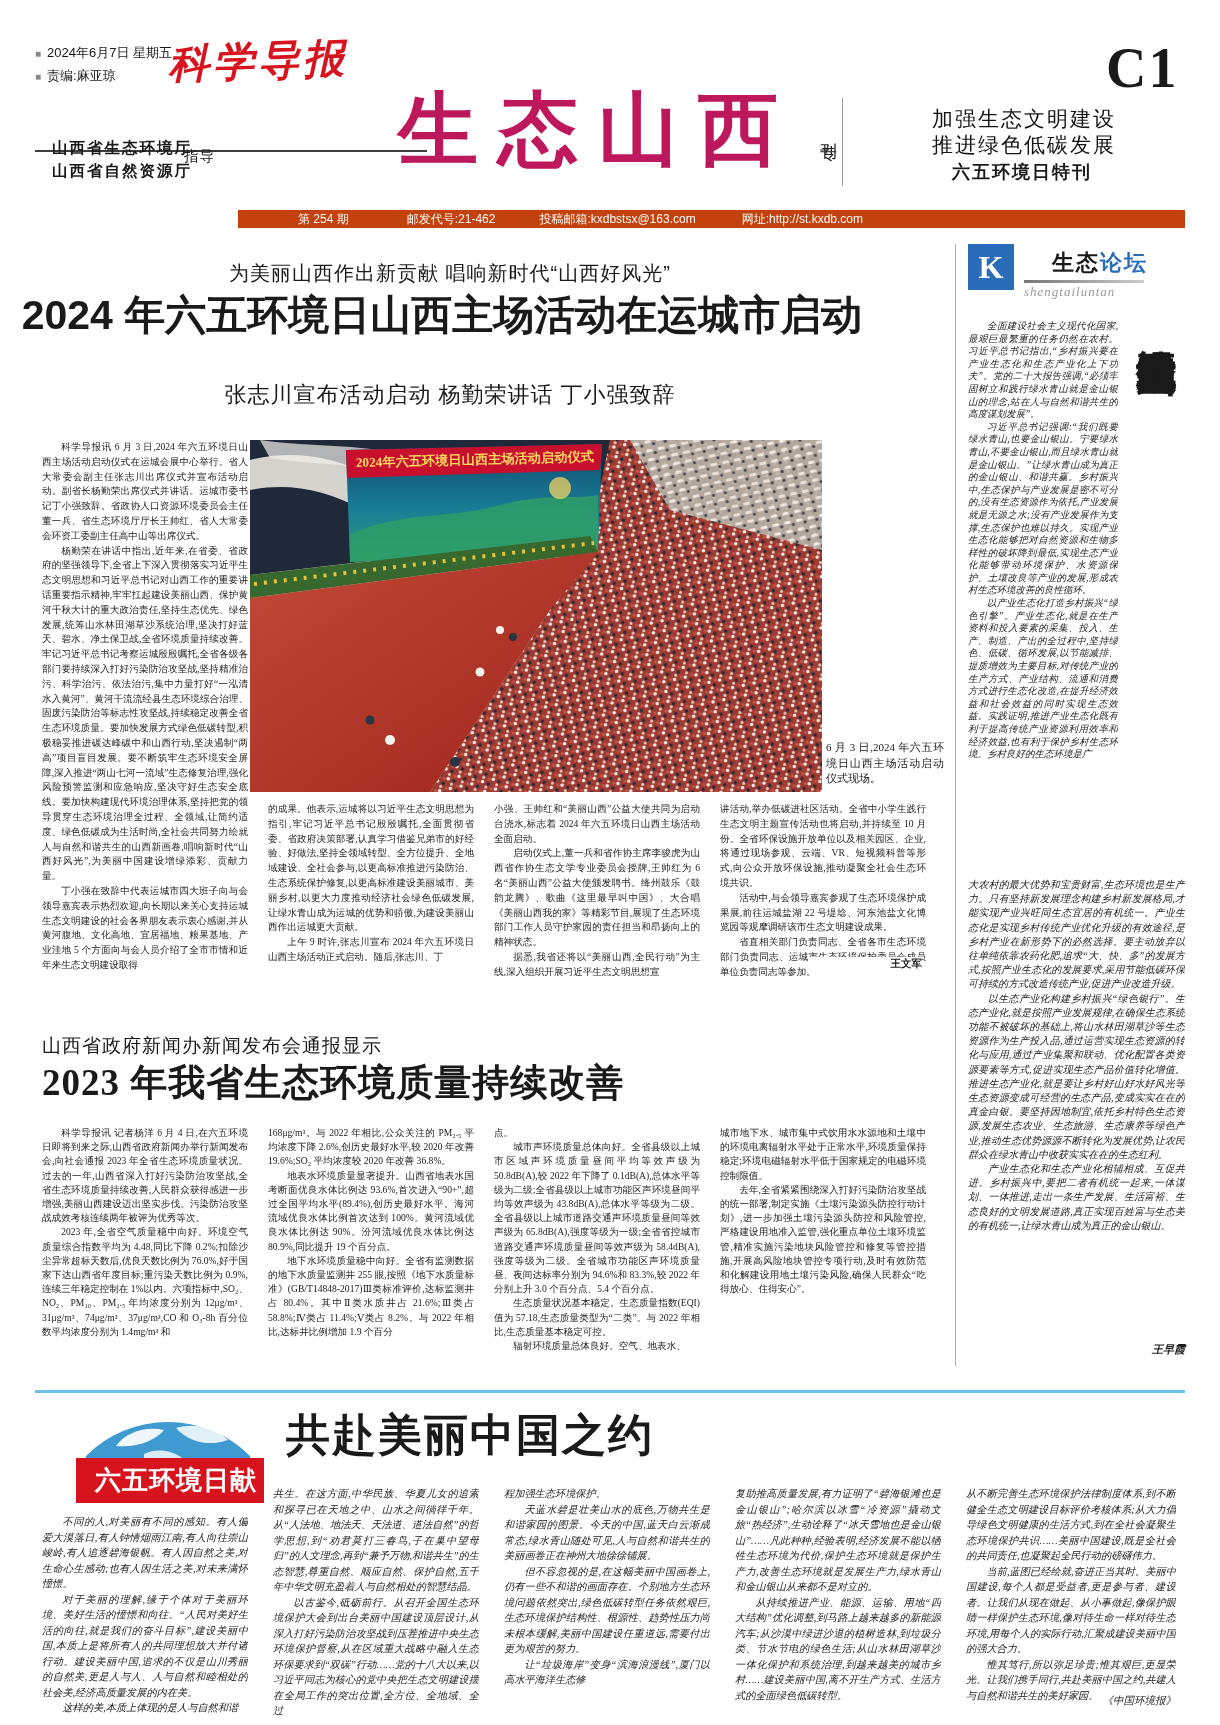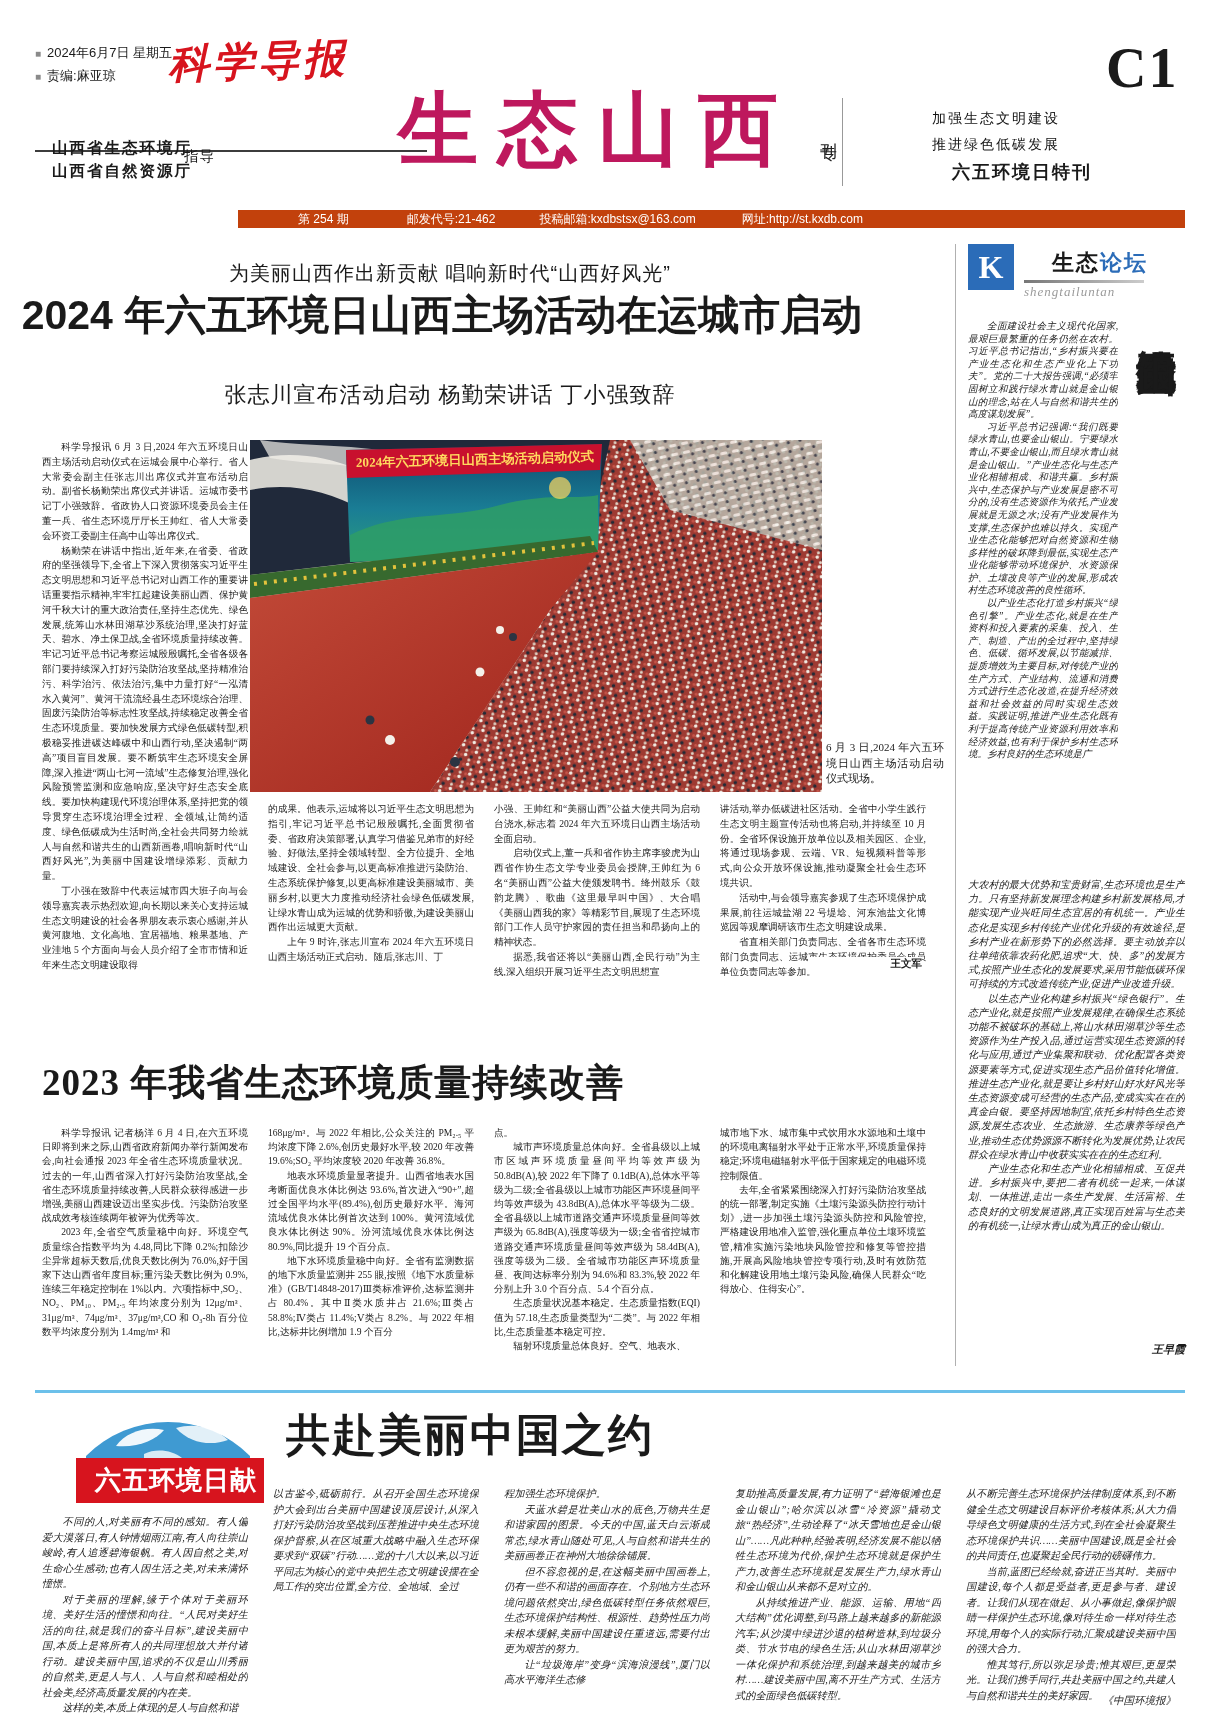--- a/index.html
+++ b/index.html
@@ -21,21 +21,21 @@
   .date-block .bullet{color:#8a8a8a;font-size:10px;margin-right:6px;}
   .date-rule{left:35px;top:150px;width:392px;height:2px;background:#3c3c3c;}
   .masthead{left:168px;top:34px;font-size:41px;font-weight:bold;font-style:italic;
             color:#d7141e;letter-spacing:4px;transform:rotate(-2deg);}
   .guidance{left:52px;top:136px;font-size:15.5px;font-weight:bold;line-height:23px;letter-spacing:2px;}
   .guidance-suffix{left:184px;top:147px;font-size:14.5px;letter-spacing:1px;}
   .main-title{left:398px;top:84px;font-size:80px;font-weight:bold;color:#be185d;letter-spacing:20px;line-height:92px;}
   .title-suffix{left:816px;top:130px;font-size:17px;line-height:24px;writing-mode:vertical-rl;text-orientation:upright;color:#222;}
   .hdr-vline{left:842px;top:98px;width:1px;height:88px;background:#999;}
   .page-code{left:1106px;top:36px;font-size:56px;font-weight:bold;letter-spacing:2px;}
-  .slogans{left:932px;top:106px;font-size:14px;line-height:26px;letter-spacing:2px;color:#141414;}
+  .slogans{left:932px;top:106px;font-size:21px;line-height:26px;letter-spacing:2px;color:#141414;}
   .special-issue{left:952px;top:160px;font-size:18px;font-weight:bold;letter-spacing:2px;}
   .info-bar{left:238px;top:210px;width:947px;height:18px;background:#c2410c;color:#ffffff;
             font-size:12px;line-height:18px;display:flex;}
   .info-bar span{white-space:nowrap;}
   .ib-issue{margin-left:60px;} .ib-postal{margin-left:58px;} .ib-email{margin-left:44px;} .ib-web{margin-left:46px;}
 
   
   .kicker1{left:35px;top:260px;width:830px;font-size:20px;letter-spacing:1px;}
   .headline1{left:12px;top:288px;width:860px;font-size:41px;font-weight:bold;letter-spacing:0px;}
   .subhead1{left:35px;top:380px;width:830px;font-size:22px;letter-spacing:1px;}
@@ -196,31 +196,32 @@
   <div class="abs a1byline">王文军</div>
 
   <div class="abs vdivider"></div>
   <div class="abs logo-square">K</div>
   <div class="abs logo-name"><span>生态</span><span class="blue">论坛</span></div>
   <div class="abs logo-underline"></div>
   <div class="abs logo-pinyin">shengtailuntan</div>
 
   <div class="abs forum-narrow col kai">
       <p>全面建设社会主义现代化国家,最艰巨最繁重的任务仍然在农村。习近平总书记指出,“乡村振兴要在产业生态化和生态产业化上下功夫”。党的二十大报告强调,“必须牢固树立和践行绿水青山就是金山银山的理念,站在人与自然和谐共生的高度谋划发展”。</p>
-      <p>习近平总书记强调:“我们既要绿水青山,也要金山银山。宁要绿水青山,不要金山银山,而且绿水青山就是金山银山。”产业生态化与生态产业化相辅相成、和谐共赢。乡村振兴中,生态保护与产业发展是密不可分的,没有生态资源作为依托,产业发展就是无源之水;没有产业发展作为支撑,生态保护也难以持久。实现产业生态化能够把对自然资源和生物多样性的破坏降到最低,实现生态产业化能够带动环境保护、水资源保护、土壤改良等产业的发展,形成农村生态环境改善的良性循环。</p>
+      <p>习近平总书记强调:“我们既要绿水青山,也要金山银山。宁要绿水青山,不要金山银山,而且绿水青山就是金山银山。”让绿水青山成为真正的金山银山、和谐共赢。乡村振兴中,生态保护与产业发展是密不可分的,没有生态资源作为依托,产业发展就是无源之水;没有产业发展作为支撑,生态保护也难以持久。实现产业生态化能够把对自然资源和生物多样性的破坏降到最低,实现生态产业化能够带动环境保护、水资源保护、土壤改良等产业的发展,形成农村生态环境改善的良性循环。</p>
       <p>以产业生态化打造乡村振兴“绿色引擎”。产业生态化,就是在生产资料和投入要素的采集、投入、生产、制造、产出的全过程中,坚持绿色、低碳、循环发展,以节能减排、提质增效为主要目标,对传统产业的生产方式、产业结构、流通和消费方式进行生态化改造,在提升经济效益和社会效益的同时实现生态效益。实践证明,推进产业生态化既有利于提高传统产业资源利用效率和经济效益,也有利于保护乡村生态环境。乡村良好的生态环境是广</p>
     </div>
   <div class="abs forum-vheadline">让绿水青山成为真正的金山银山</div>
   <div class="abs forum-wide col cont kai">
       <p>大农村的最大优势和宝贵财富,生态环境也是生产力。只有坚持新发展理念构建乡村新发展格局,才能实现产业兴旺同生态宜居的有机统一。产业生态化是实现乡村传统产业优化升级的有效途径,是乡村产业在新形势下的必然选择。要主动放弃以往单纯依靠农药化肥,追求“大、快、多”的发展方式,按照产业生态化的发展要求,采用节能低碳环保可持续的方式改造传统产业,促进产业改造升级。</p>
       <p>以生态产业化构建乡村振兴“绿色银行”。生态产业化,就是按照产业发展规律,在确保生态系统功能不被破坏的基础上,将山水林田湖草沙等生态资源作为生产投入品,通过运营实现生态资源的转化与应用,通过产业集聚和联动、优化配置各类资源要素等方式,促进实现生态产品价值转化增值。推进生态产业化,就是要让乡村好山好水好风光等生态资源变成可经营的生态产品,变成实实在在的真金白银。要坚持因地制宜,依托乡村特色生态资源,发展生态农业、生态旅游、生态康养等绿色产业,推动生态优势源源不断转化为发展优势,让农民群众在绿水青山中收获实实在在的生态红利。</p>
       <p>产业生态化和生态产业化相辅相成、互促共进。乡村振兴中,要把二者有机统一起来,一体谋划、一体推进,走出一条生产发展、生活富裕、生态良好的文明发展道路,真正实现百姓富与生态美的有机统一,让绿水青山成为真正的金山银山。</p>
     </div>
   <div class="abs forum-byline kai">王早霞</div>
 
+  <div class="abs kicker2 hei">山西省政府新闻办新闻发布会通报显示</div>
   <div class="abs headline2">2023 年我省生态环境质量持续改善</div>
   <div class="abs a2col1 col body2">
       <p>科学导报讯 记者杨洋 6 月 4 日,在六五环境日即将到来之际,山西省政府新闻办举行新闻发布会,向社会通报 2023 年全省生态环境质量状况。过去的一年,山西省深入打好污染防治攻坚战,全省生态环境质量持续改善,人民群众获得感进一步增强,美丽山西建设迈出坚实步伐。污染防治攻坚战成效考核连续两年被评为优秀等次。</p>
       <p>2023 年,全省空气质量稳中向好。环境空气质量综合指数平均为 4.48,同比下降 0.2%;扣除沙尘异常超标天数后,优良天数比例为 76.0%,好于国家下达山西省年度目标;重污染天数比例为 0.9%,连续三年稳定控制在 1%以内。六项指标中,SO₂、NO₂、PM₁₀、PM₂.₅ 年均浓度分别为 12μg/m³、31μg/m³、74μg/m³、37μg/m³,CO 和 O₃-8h 百分位数平均浓度分别为 1.4mg/m³ 和</p>
     </div>
   <div class="abs a2col2 col cont body2">
       <p>168μg/m³。与 2022 年相比,公众关注的 PM₂.₅ 平均浓度下降 2.6%,创历史最好水平,较 2020 年改善 19.6%;SO₂ 平均浓度较 2020 年改善 36.8%。</p>
       <p>地表水环境质量显著提升。山西省地表水国考断面优良水体比例达 93.6%,首次进入“90+”,超过全国平均水平(89.4%),创历史最好水平。海河流域优良水体比例首次达到 100%。黄河流域优良水体比例达 90%。汾河流域优良水体比例达 80.9%,同比提升 19 个百分点。</p>
       <p>地下水环境质量稳中向好。全省有监测数据的地下水质量监测井 255 眼,按照《地下水质量标准》(GB/T14848-2017)Ⅲ类标准评价,达标监测井占 80.4%。其中Ⅱ类水质井占 21.6%;Ⅲ类占 58.8%;Ⅳ类占 11.4%;Ⅴ类占 8.2%。与 2022 年相比,达标井比例增加 1.9 个百分</p>
     </div>
@@ -255,20 +256,21 @@
   </div>
   <div class="abs stamp-banner">六五环境日献辞</div>
   <div class="abs headline3 center">共赴美丽中国之约</div>
 
   <div class="abs dcol dcol1 col kai body3">
       <p>不同的人,对美丽有不同的感知。有人偏爱大漠落日,有人钟情烟雨江南,有人向往崇山峻岭,有人追逐碧海银帆。有人因自然之美,对生命心生感动;也有人因生活之美,对未来满怀憧憬。</p>
       <p>对于美丽的理解,缘于个体对于美丽环境、美好生活的憧憬和向往。“人民对美好生活的向往,就是我们的奋斗目标”,建设美丽中国,本质上是将所有人的共同理想放大并付诸行动。建设美丽中国,追求的不仅是山川秀丽的自然美,更是人与人、人与自然和睦相处的社会美,经济高质量发展的内在美。</p>
       <p>这样的美,本质上体现的是人与自然和谐</p>
     </div>
   <div class="abs dcol dcol2 col cont kai body3">
+      <p>共生。在这方面,中华民族、华夏儿女的追索和探寻已在天地之中、山水之间徜徉千年。从“人法地、地法天、天法道、道法自然”的哲学思想,到“劝君莫打三春鸟,子在巢中望母归”的人文理念,再到“兼予万物,和谐共生”的生态智慧,尊重自然、顺应自然、保护自然,五千年中华文明充盈着人与自然相处的智慧结晶。</p>
       <p>以古鉴今,砥砺前行。从召开全国生态环境保护大会到出台美丽中国建设顶层设计,从深入打好污染防治攻坚战到压茬推进中央生态环境保护督察,从在区域重大战略中融入生态环保要求到“双碳”行动……党的十八大以来,以习近平同志为核心的党中央把生态文明建设摆在全局工作的突出位置,全方位、全地域、全过</p>
     </div>
   <div class="abs dcol dcol3 col cont kai body3">
       <p>程加强生态环境保护。</p>
       <p>天蓝水碧是壮美山水的底色,万物共生是和谐家园的图景。今天的中国,蓝天白云渐成常态,绿水青山随处可见,人与自然和谐共生的美丽画卷正在神州大地徐徐铺展。</p>
       <p>但不容忽视的是,在这幅美丽中国画卷上,仍有一些不和谐的画面存在。个别地方生态环境问题依然突出,绿色低碳转型任务依然艰巨,生态环境保护结构性、根源性、趋势性压力尚未根本缓解,美丽中国建设任重道远,需要付出更为艰苦的努力。</p>
       <p>让“垃圾海岸”变身“滨海浪漫线”,厦门以高水平海洋生态修</p>
     </div>
   <div class="abs dcol dcol4 col cont kai body3">
       <p>复助推高质量发展,有力证明了“碧海银滩也是金山银山”;哈尔滨以冰雪“冷资源”撬动文旅“热经济”,生动诠释了“冰天雪地也是金山银山”……凡此种种,经验表明,经济发展不能以牺牲生态环境为代价,保护生态环境就是保护生产力,改善生态环境就是发展生产力,绿水青山和金山银山从来都不是对立的。</p>

